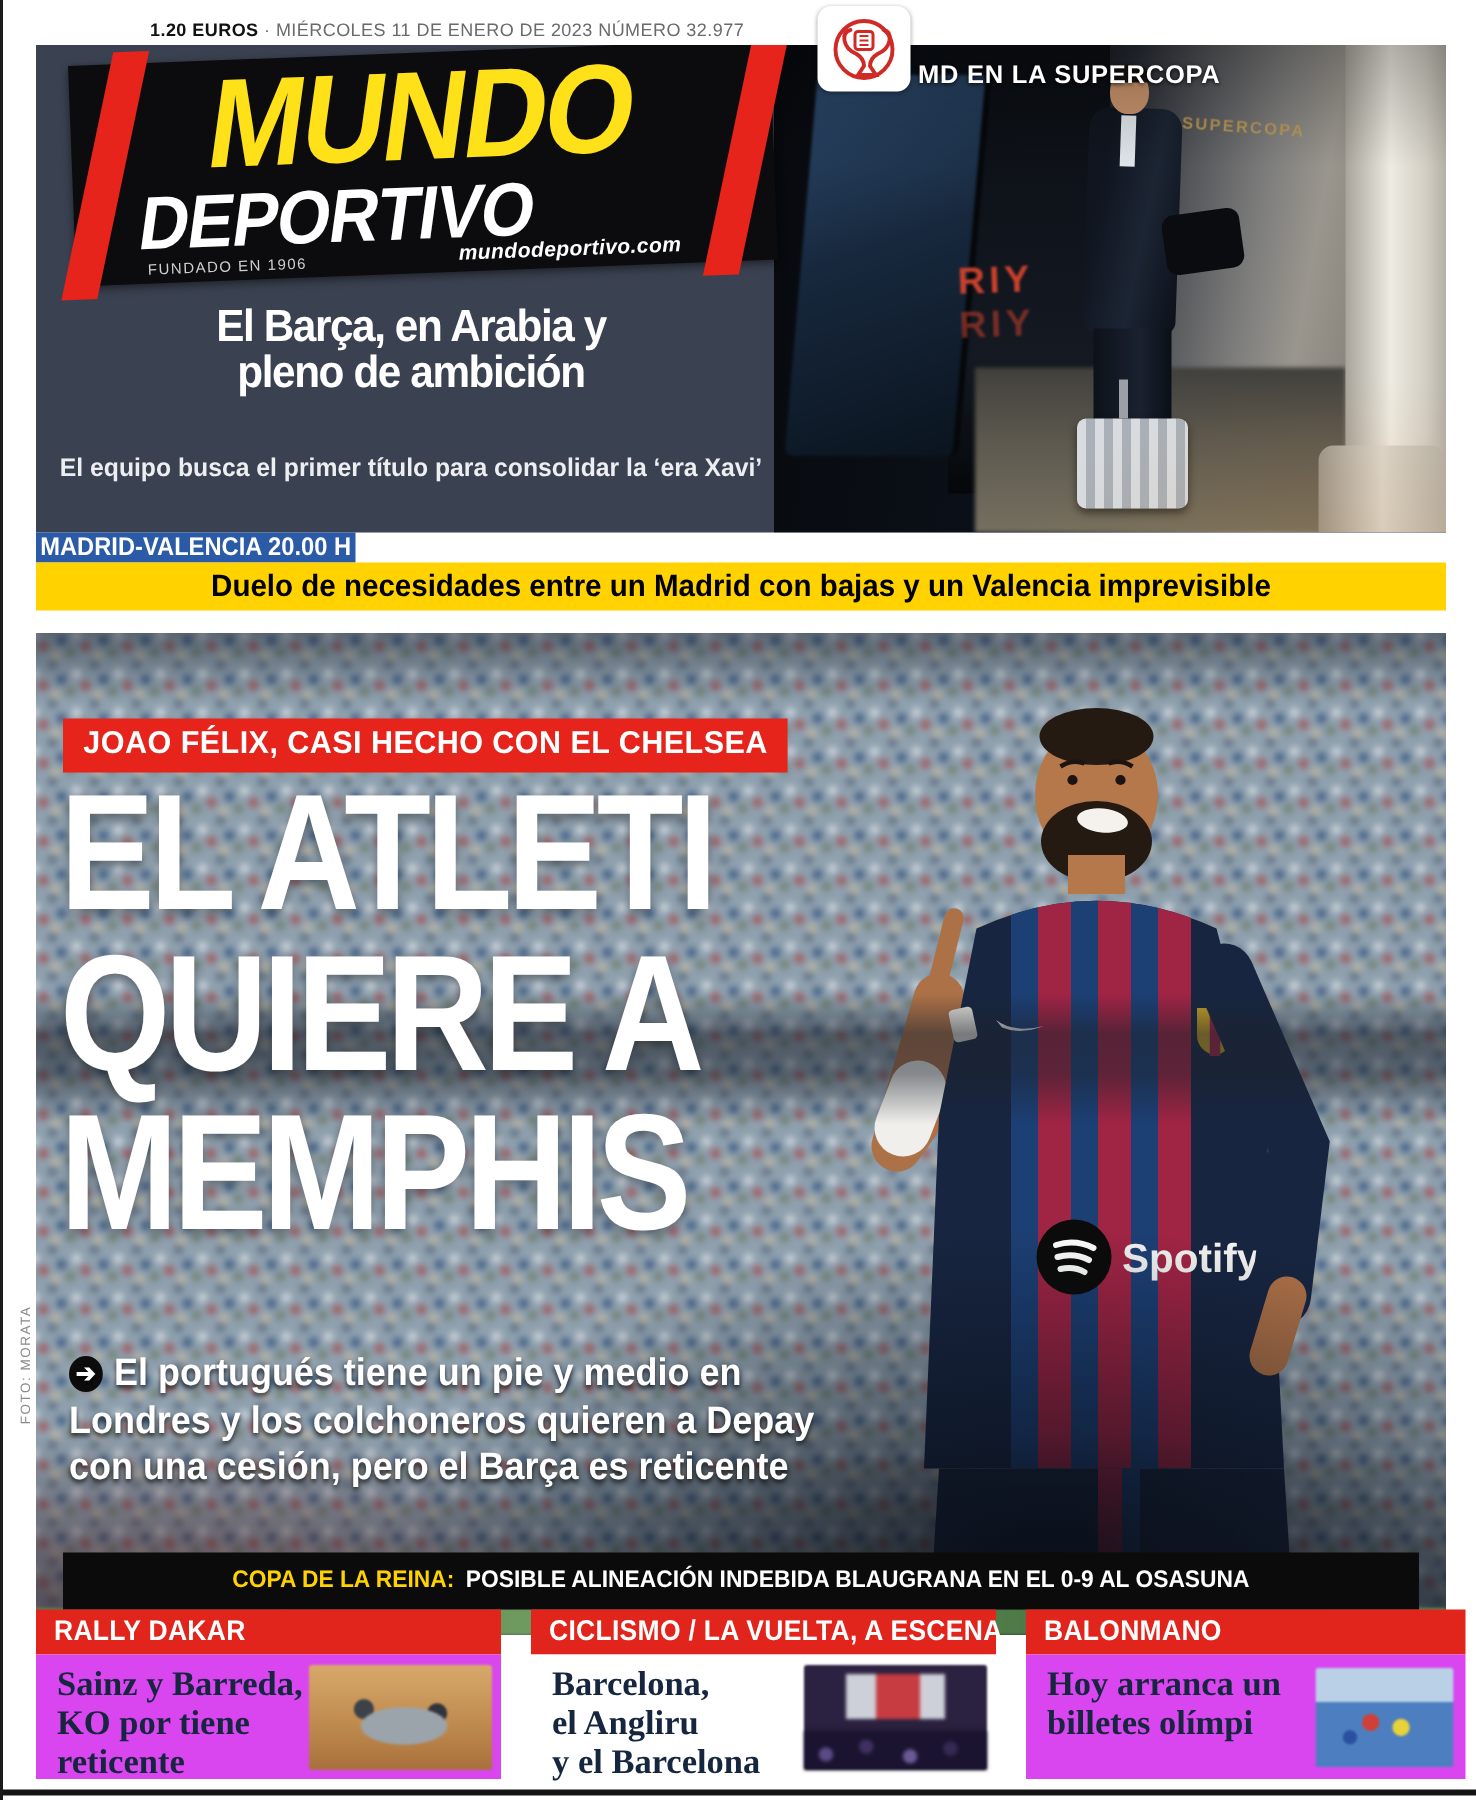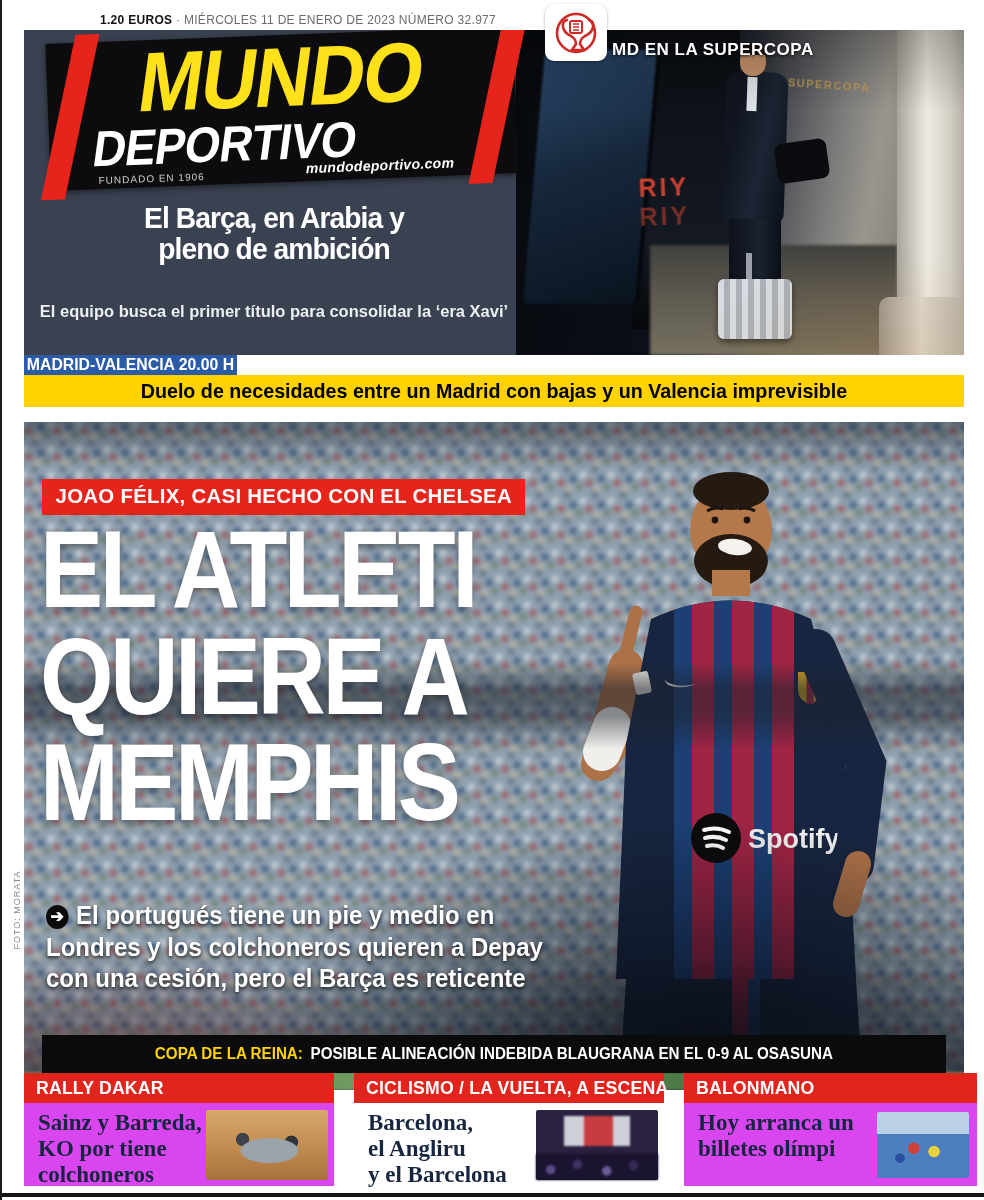--- a/index.html
+++ b/index.html
@@ -296,21 +296,21 @@
 
   <div class="abs photo-credit">FOTO: MORATA</div>
 
   <div class="abs sections">
 
     <div class="section" style="width:310px;">
       <div class="sec-header"><span>RALLY DAKAR</span></div>
       <div class="sec-body bg-blue">
         <div>Sainz y Barreda,</div>
         <div>KO por tiene</div>
-        <div>colchoneros</div>
+        <div>reticente</div>
         <div class="sec-photo photo-rally"></div>
       </div>
     </div>
 
     <div class="section" style="width:310px;">
       <div class="sec-header"><span>CICLISMO / LA VUELTA, A ESCENA</span></div>
       <div class="sec-body bg-white">
         <div>Barcelona,</div>
         <div>el Angliru</div>
         <div>y el Barcelona</div>

